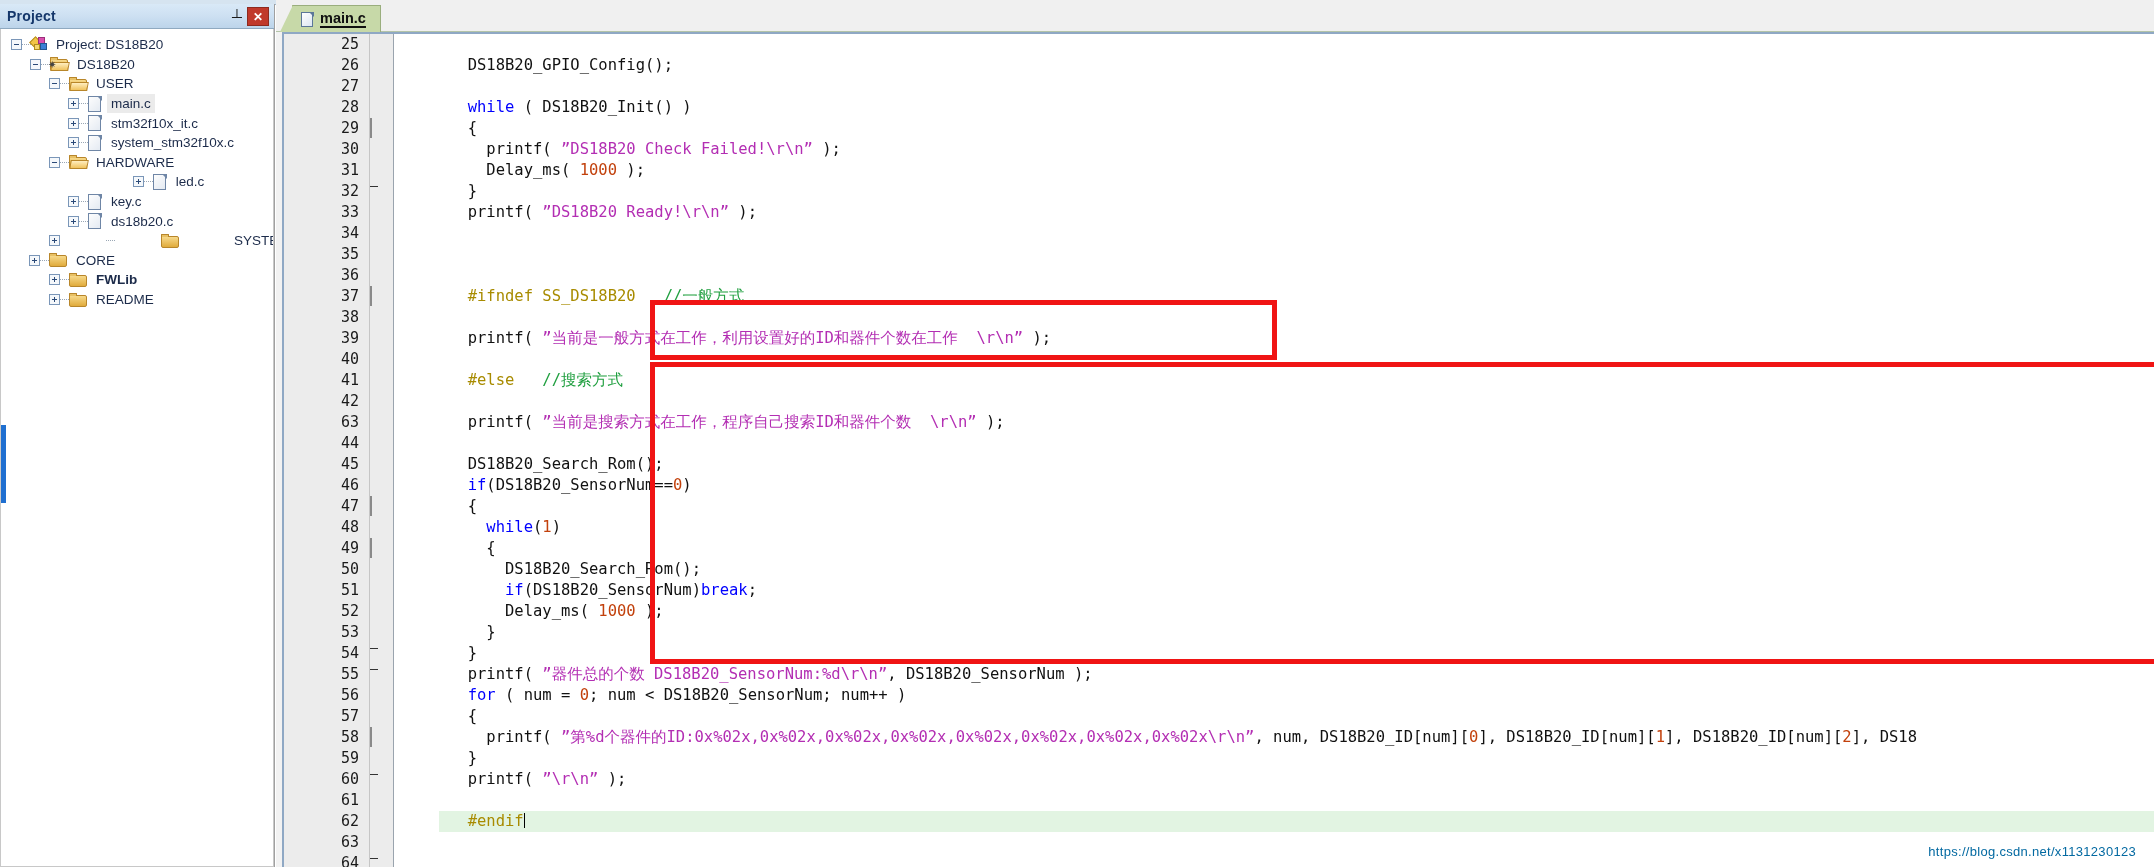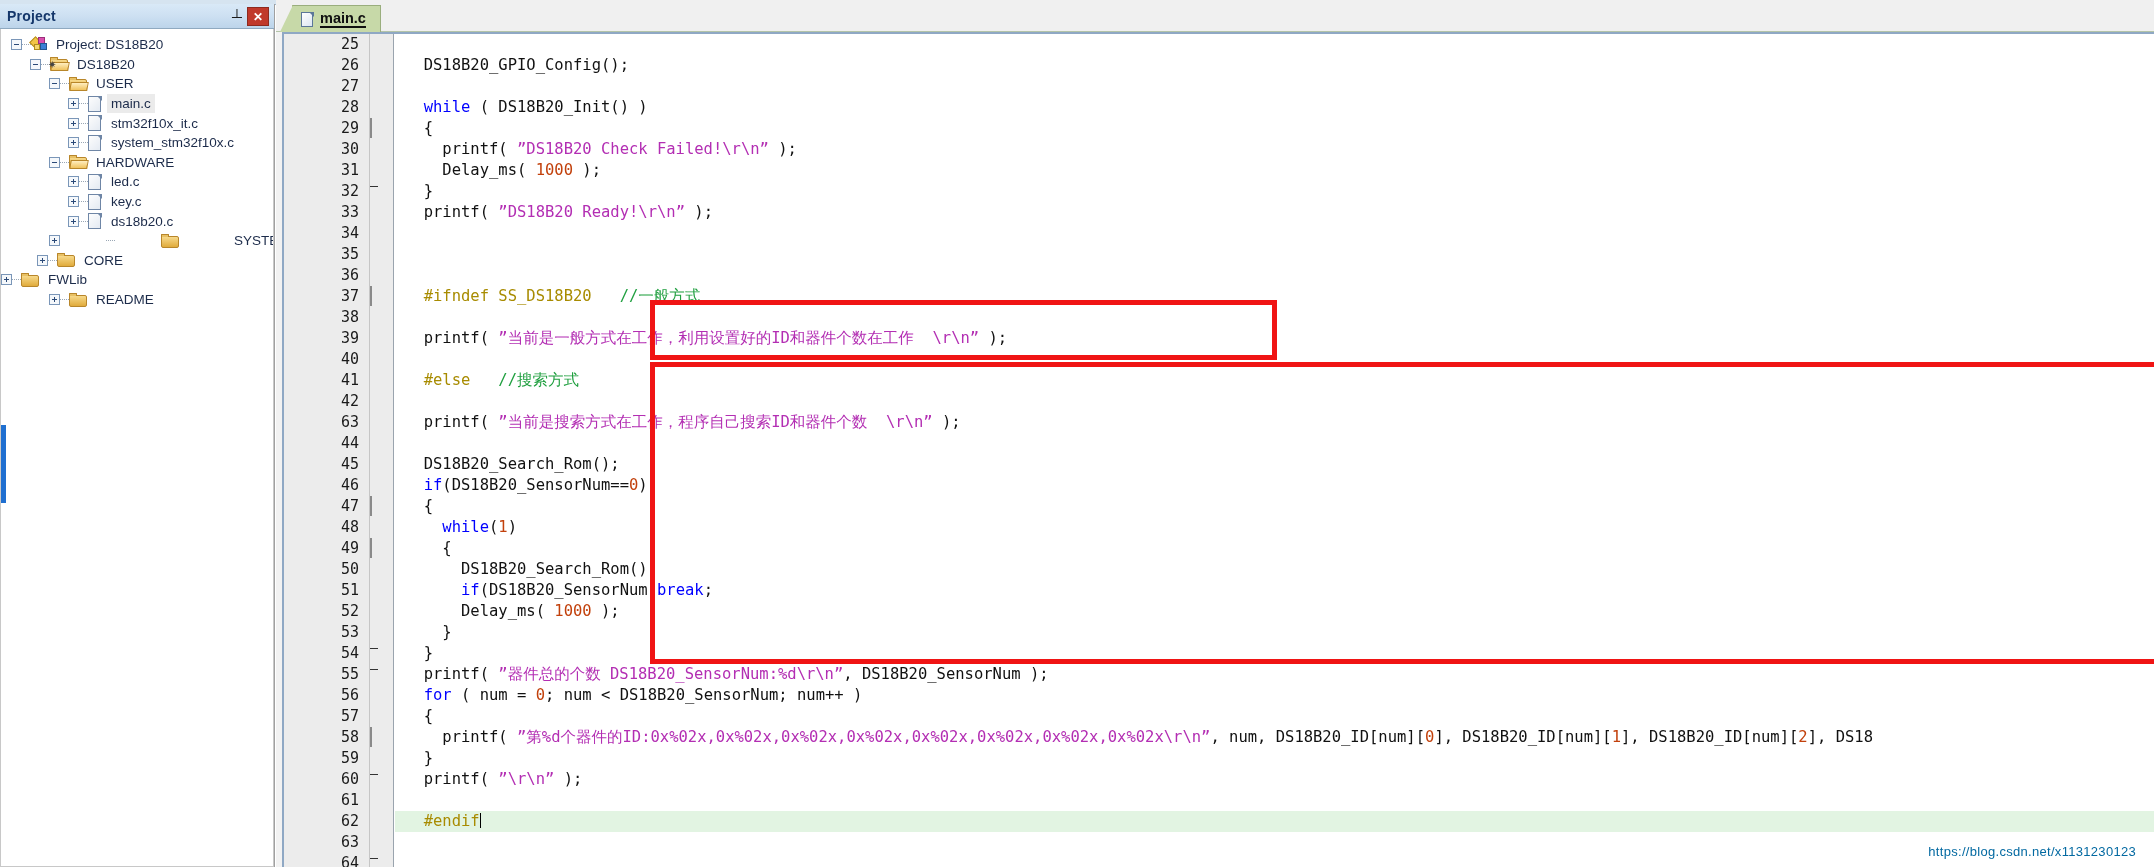--- a/index.html
+++ b/index.html
@@ -282,21 +282,21 @@
     font-size: 15.5px;
     white-space: pre;
     color: #111111;
   }
   .gutter .line {
     text-align: right;
     padding-right: 10px;
     color: #1a1a1a;
     font-size: 15px;
   }
-  .codecol .line { padding-left: 10px; }
+  .codecol .line { padding-left: 10px; margin-left: 44px; }
   .line.cursorline { background: #e2f4e2; }
 
   .foldbox {
     width: 11px; height: 11px;
     border: 1px solid #8a8a8a;
     background: #ffffff;
     position: relative;
     margin: 5px auto 0 auto;
   }
   .foldbox::before {
@@ -423,21 +423,21 @@
           <div class="tree-row" style="padding-left: 48px;">
             <span class="expander"></span>
             <span class="dots"></span>
             <span class="icon-folder open">
               <span class="f-back"></span>
               <span class="f-tab"></span>
               <span class="f-front"></span>
             </span>
             <span class="tree-label-box">HARDWARE</span>
           </div>
-          <div class="tree-row" style="padding-left: 67px;">
+          <div class="tree-row" style="padding-left: 67px; justify-content: center;">
             <span class="expander plus"></span>
             <span class="dots"></span>
             <span class="icon-file">
               <span class="doc"></span>
               <span class="fold"></span>
             </span>
             <span class="tree-label-box">led.c</span>
           </div>
           <div class="tree-row" style="padding-left: 67px;">
             <span class="expander plus"></span>
@@ -459,30 +459,30 @@
           </div>
           <div class="tree-row" style="padding-left: 48px; gap: 46px;">
             <span class="expander plus"></span>
             <span class="dots"></span>
             <span class="icon-folder">
               <span class="f-back"></span>
               <span class="f-tab"></span>
             </span>
             <span class="tree-label-box">SYSTEM</span>
           </div>
-          <div class="tree-row" style="padding-left: 36px;">
+          <div class="tree-row" style="padding-left: 28px;">
             <span class="expander plus"></span>
             <span class="dots"></span>
             <span class="icon-folder">
               <span class="f-back"></span>
               <span class="f-tab"></span>
             </span>
             <span class="tree-label-box">CORE</span>
           </div>
-          <div class="tree-row" style="">
+          <div class="tree-row" style="padding-left: 48px; font-weight: bold;">
             <span class="expander plus"></span>
             <span class="dots"></span>
             <span class="icon-folder">
               <span class="f-back"></span>
               <span class="f-tab"></span>
             </span>
             <span class="tree-label-box">FWLib</span>
           </div>
           <div class="tree-row" style="padding-left: 48px;">
             <span class="expander plus"></span>

